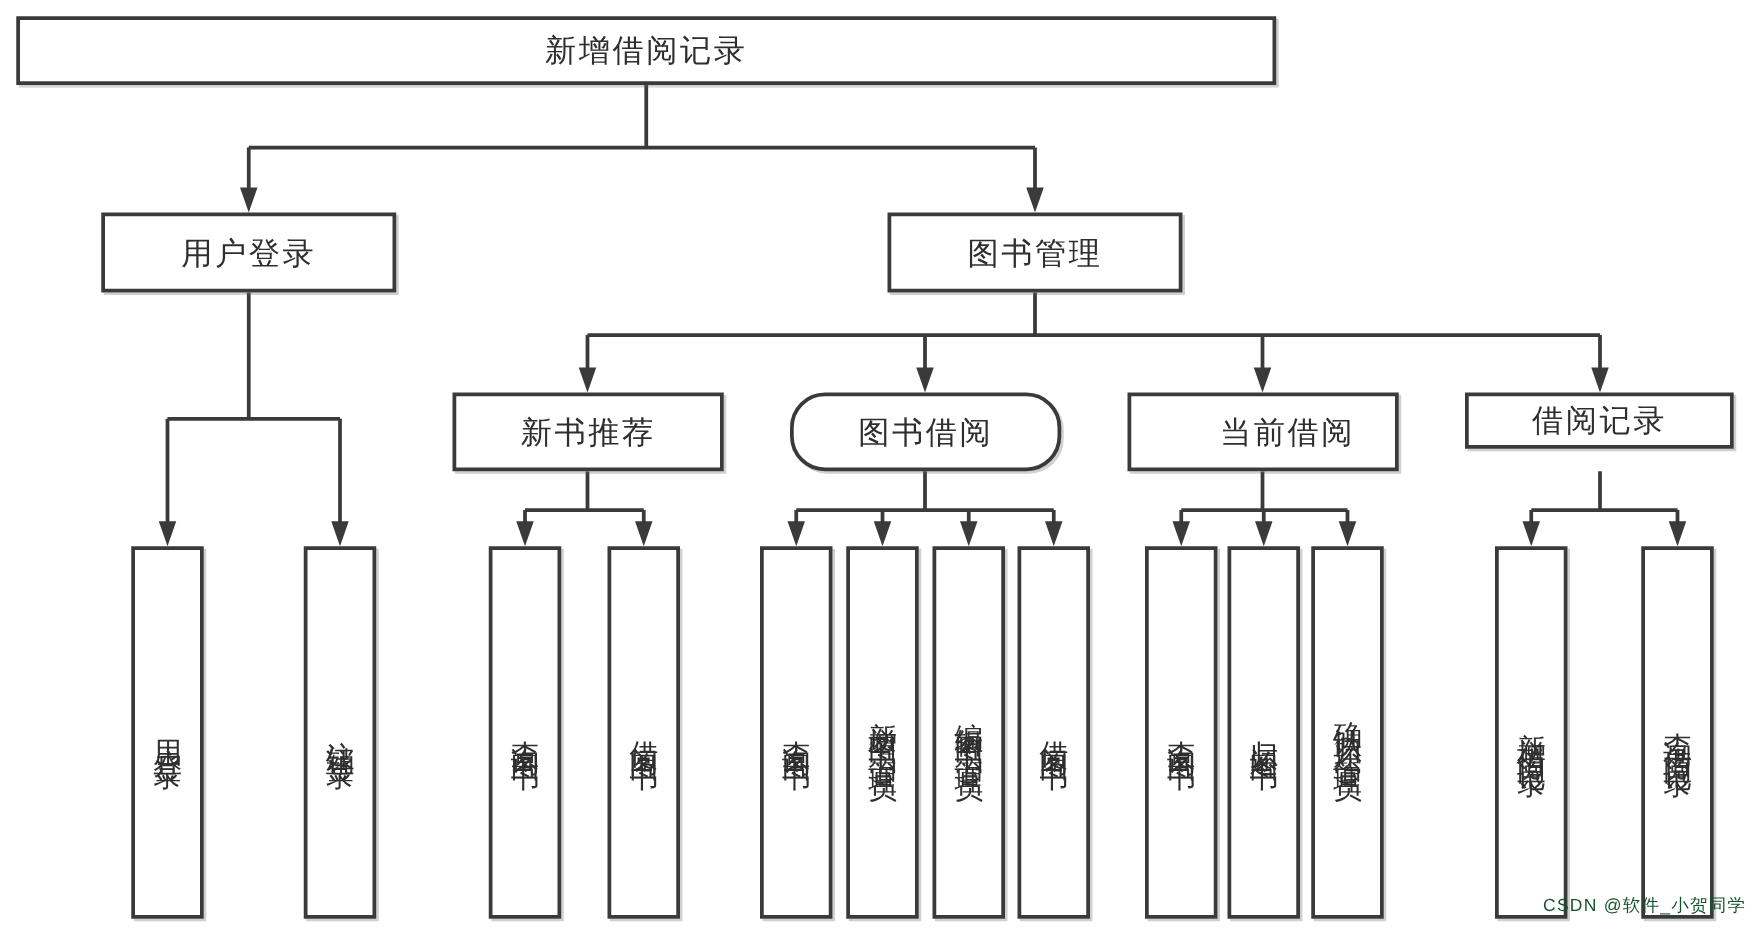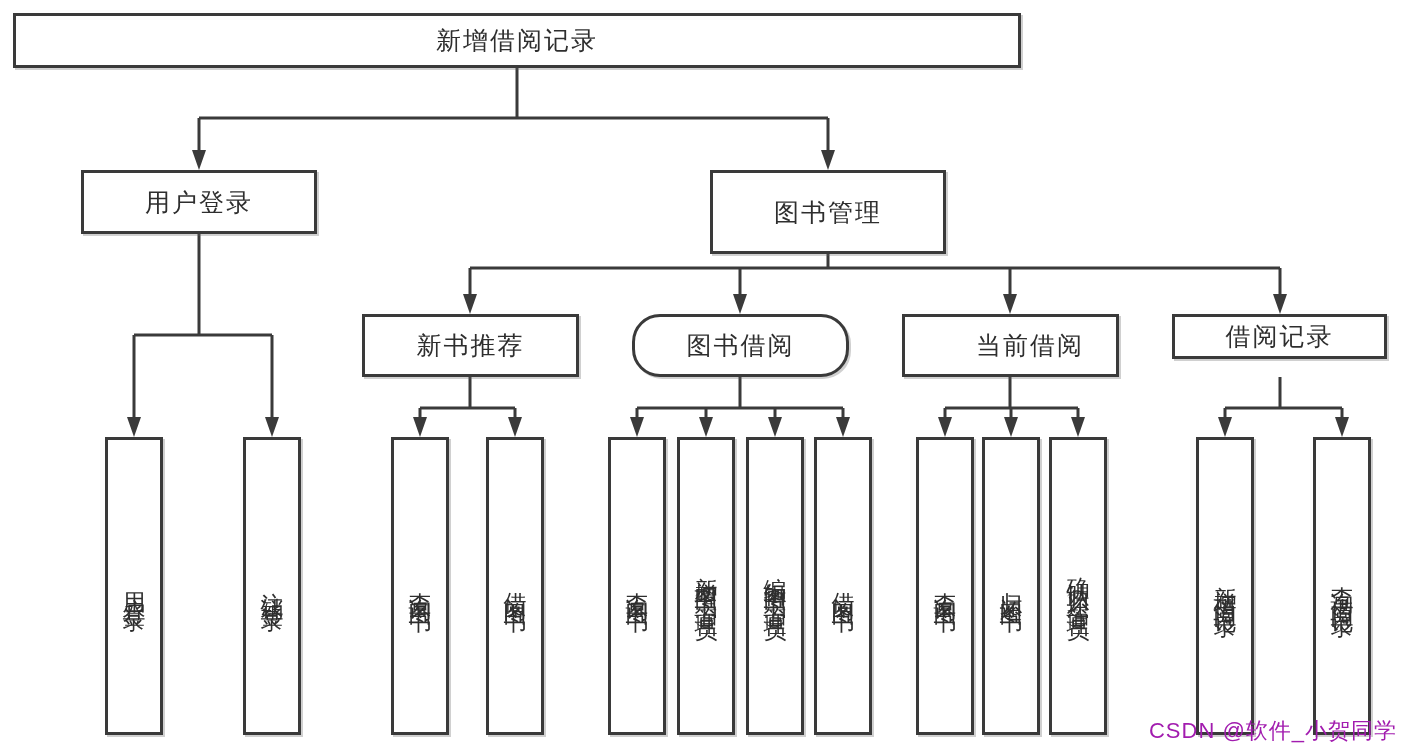--- a/index.html
+++ b/index.html
@@ -35,22 +35,22 @@
     writing-mode:vertical-rl;
     text-orientation:mixed;
     font-size:23px;
     letter-spacing:6px;
     line-height:1;
     white-space:nowrap;
   }
   .watermark{
     position:absolute;
     top:716px;right:8px;
-    font-size:22px;
-    color:#a21caf;
+    font-size:14px;
+    color:#14532d;
     letter-spacing:1px;
     z-index:5;
     white-space:nowrap;
   }
 </style>
 </head>
 <body>
 
 <div class="canvas">
 
@@ -104,21 +104,21 @@
     </g>
   </svg>
 
   <div class="node h-node" style="left:13px;top:13px;width:1008px;height:55px;">
     <span>新增借阅记录</span>
   </div>
 
   <div class="node h-node" style="left:81px;top:170px;width:236px;height:64px;">
     <span>用户登录</span>
   </div>
-  <div class="node h-node" style="left:710px;top:170px;width:236px;height:84px;text-align:center;">
+  <div class="node h-node" style="left:710px;top:170px;width:236px;height:64px;text-align:center;">
     <span>图书管理</span>
   </div>
 
   <div class="node h-node" style="left:362px;top:314px;width:217px;height:63px;font-family:Liberation Serif, serif;">
     <span>新书推荐</span>
   </div>
   <div class="node h-node" style="left:632px;top:314px;width:217px;height:63px;border-radius:28px;">
     <span>图书借阅</span>
   </div>
   <div class="node h-node" style="left:902px;top:314px;width:217px;height:63px;padding-left:39px;">

